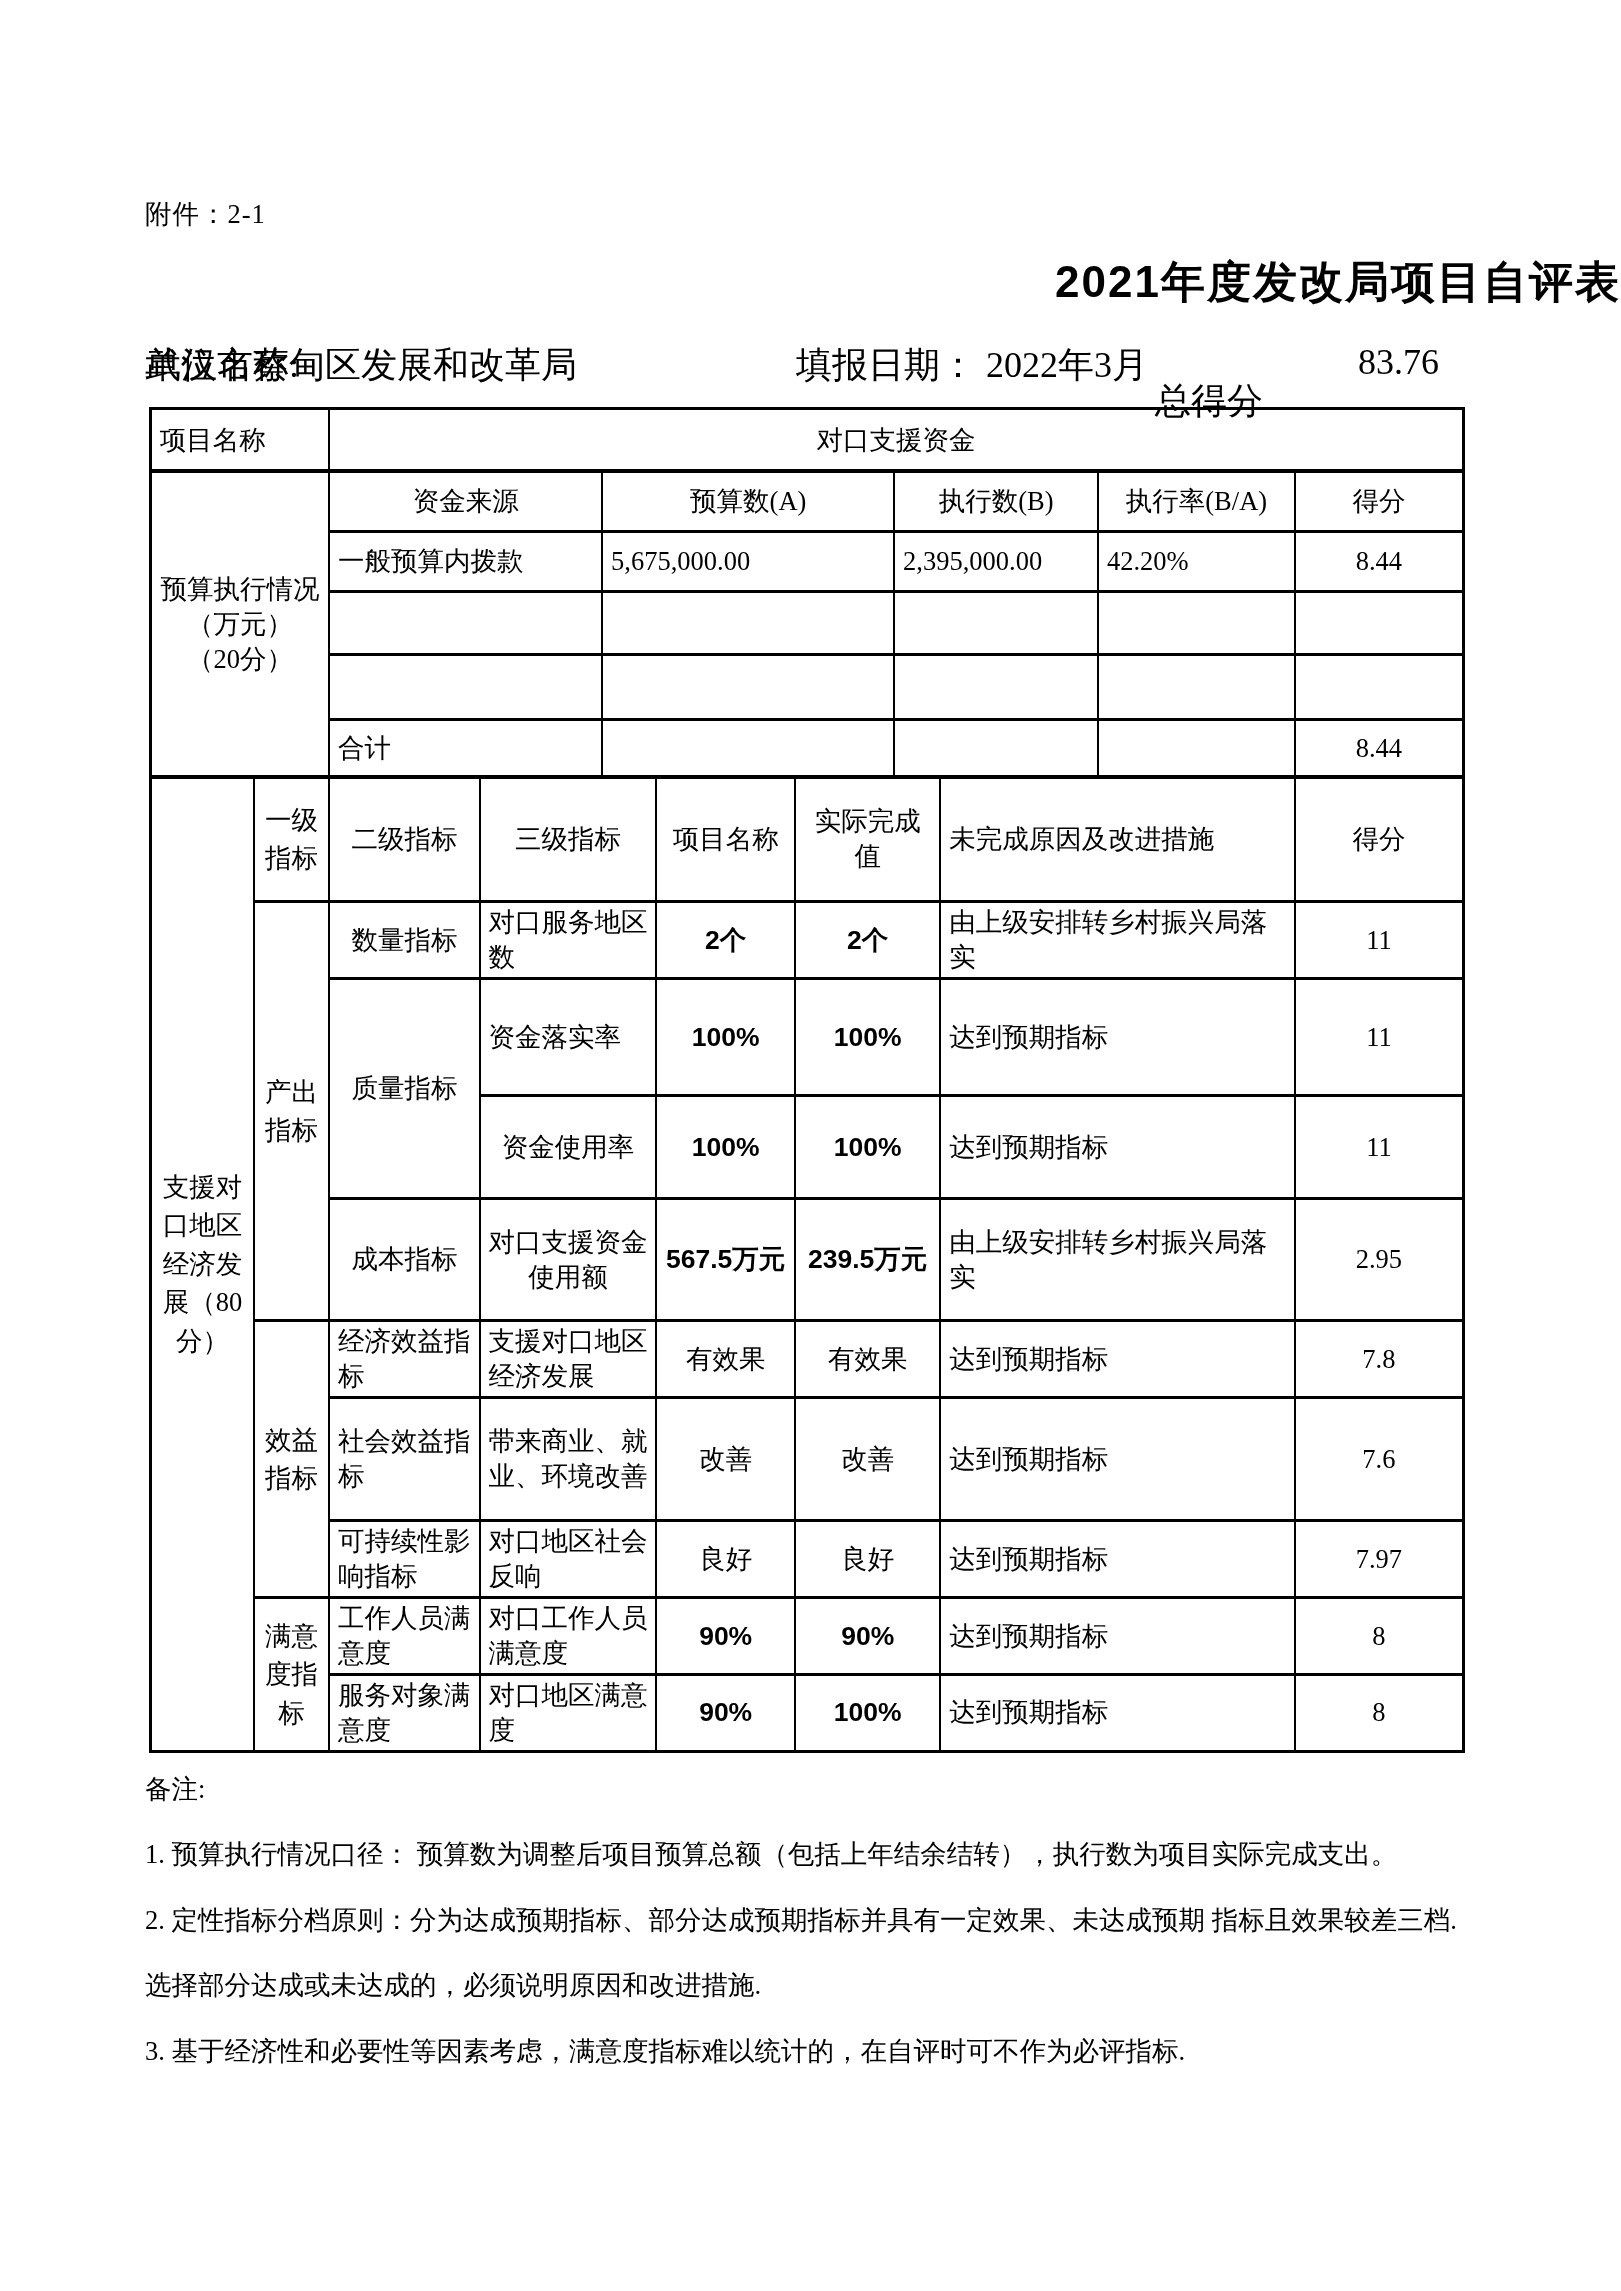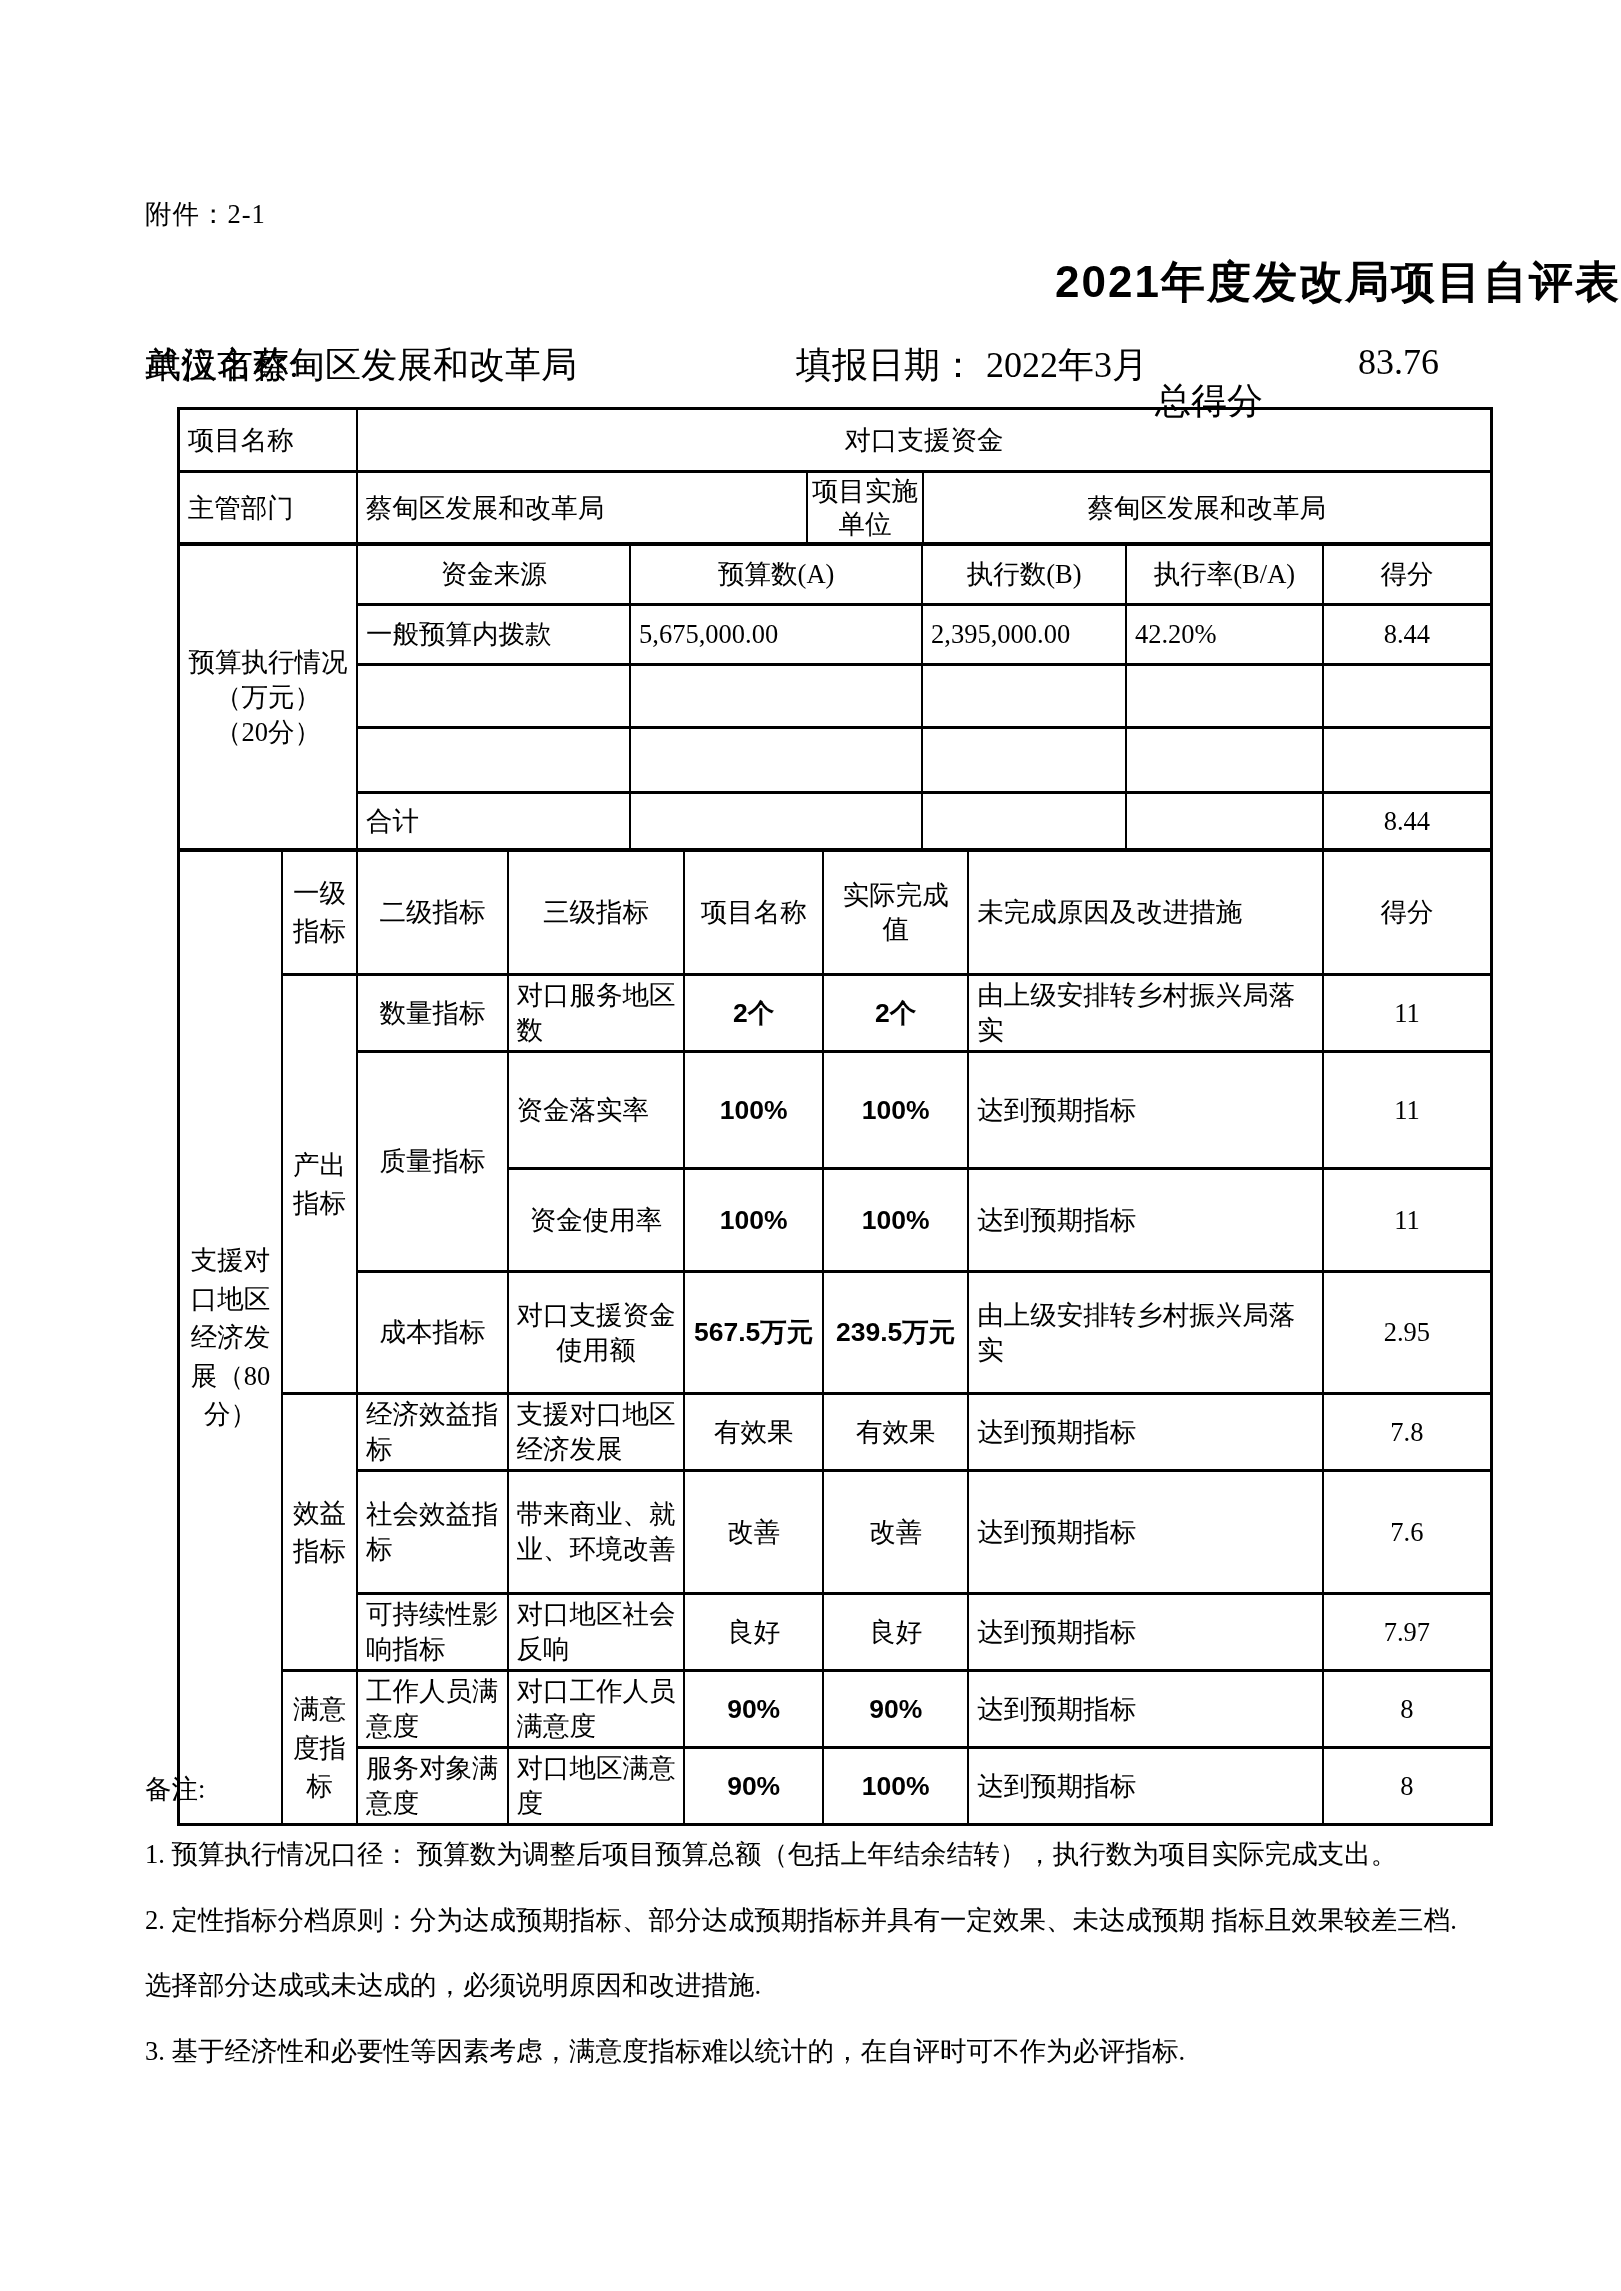--- a/index.html
+++ b/index.html
@@ -21,21 +21,21 @@
     margin:0;letter-spacing:2px;
   }
   .info-line{position:absolute;left:0;top:341px;width:1621px;height:39px;font-size:36px;}
   .info-line span{position:absolute;white-space:nowrap;}
   .i-unit{left:145px;}
   .i-datelabel{left:796px;}
   .i-dateval{left:986px;}
   .i-scorelabel{left:1155px;margin-top:36px;}
   .i-scoreval{left:1358px;}
 
-  .tbl-wrap{position:absolute;left:149px;top:407px;width:1316px;margin-left:28px;}
+  .tbl-wrap{position:absolute;left:149px;top:407px;width:1316px;}
   table{
     border-collapse:collapse;table-layout:fixed;
     width:1316px;border:3.9px solid #000;
   }
   .t-budget,.t-perf{margin-top:-3.9px;}
   td{
     border:solid #000;border-width:3.9px 2.9px;
     vertical-align:middle;
     font-size:26.5px;line-height:1.32;
     padding:2px 7.8px;color:#000;
@@ -80,26 +80,20 @@
       <colgroup>
           <col style="width:178px">
           <col style="width:449px">
           <col style="width:115px">
           <col style="width:567px">
         </colgroup>
       <tbody>
           <tr style="height:63px">
         <td class="l">项目名称</td>
         <td class="c" colspan="3">对口支援资金</td>
-      </tr>
-      <tr style="height:53px">
-        <td class="l">主管部门</td>
-        <td class="l">蔡甸区发展和改革局</td>
-        <td class="c" style="padding:2px 2px;line-height:1.25;">项目实施单位</td>
-        <td class="c">蔡甸区发展和改革局</td>
       </tr>
     </tbody>
       </table>
 
     <table class="t-budget">
       <colgroup>
           <col style="width:178px">
           <col style="width:272px">
           <col style="width:291px">
           <col style="width:203px">

